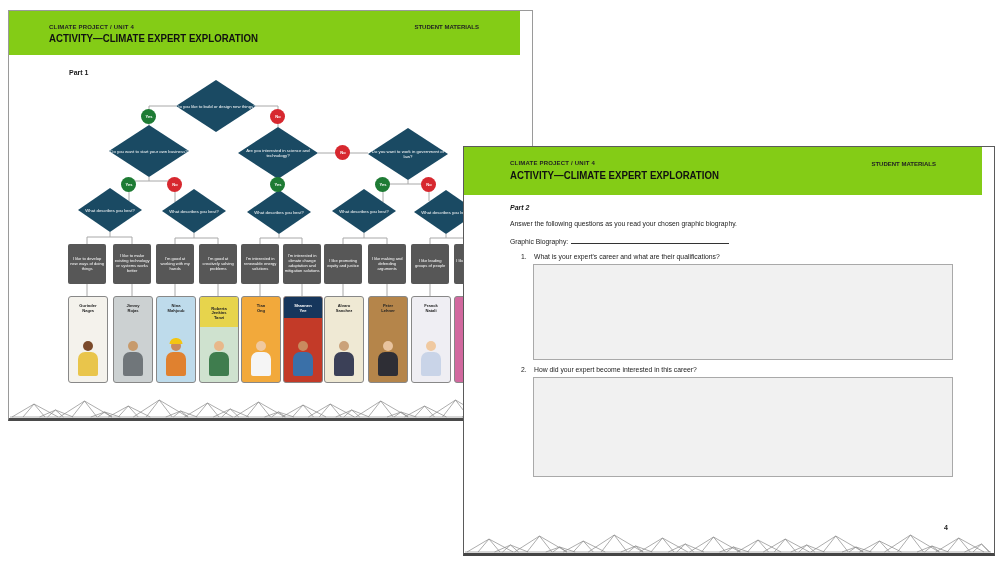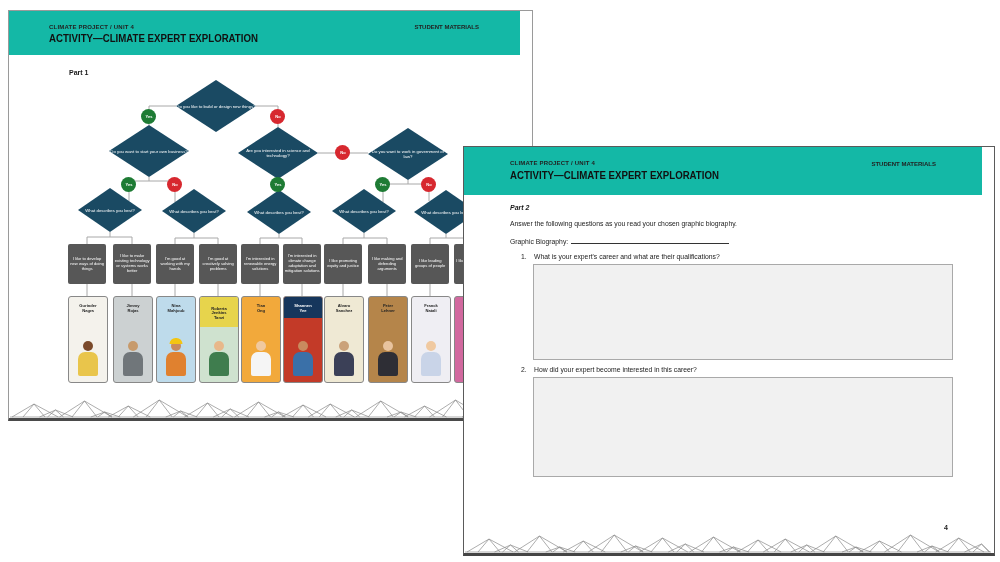--- a/index.html
+++ b/index.html
@@ -3,21 +3,21 @@
 <meta charset="utf-8">
 <style>
   html,body{margin:0;padding:0;}
   body{width:1000px;height:562px;position:relative;background:#ffffff;
        font-family:"Liberation Sans",sans-serif;color:#1a1a1a;overflow:hidden;}
   .page{position:absolute;background:#fff;}
   #page1{left:8px;top:10px;width:523px;height:407px;z-index:1;
          border:1px solid #9a9a9a;border-bottom:3px solid #4a4a4a;}
   #page2{left:463px;top:146px;width:530px;height:406px;z-index:10;
          border:1.5px solid #5a5a5a;border-bottom:3px solid #454545;background:#fff;}
-  .band{position:absolute;left:0;top:0;right:12px;background:#14b8a6;}
+  .band{position:absolute;left:0;top:0;right:12px;background:#84cc16;}
   #page1 .band{height:44px;}
   #page2 .band{height:48px;}
   .eyebrow{position:absolute;font-size:6px;font-weight:600;letter-spacing:.2px;color:#222;}
   .doc-title{position:absolute;font-size:11.5px;font-weight:bold;white-space:nowrap;
              transform:scaleX(.84);transform-origin:0 50%;color:#111;}
   .corner{position:absolute;font-size:6px;font-weight:bold;color:#222;}
   .part{position:absolute;font-size:7px;font-weight:bold;}
   .italic{font-style:italic;}
   .body-text{position:absolute;font-size:6.8px;color:#222;}
   .qrow{position:absolute;font-size:6.8px;color:#222;display:flex;}

